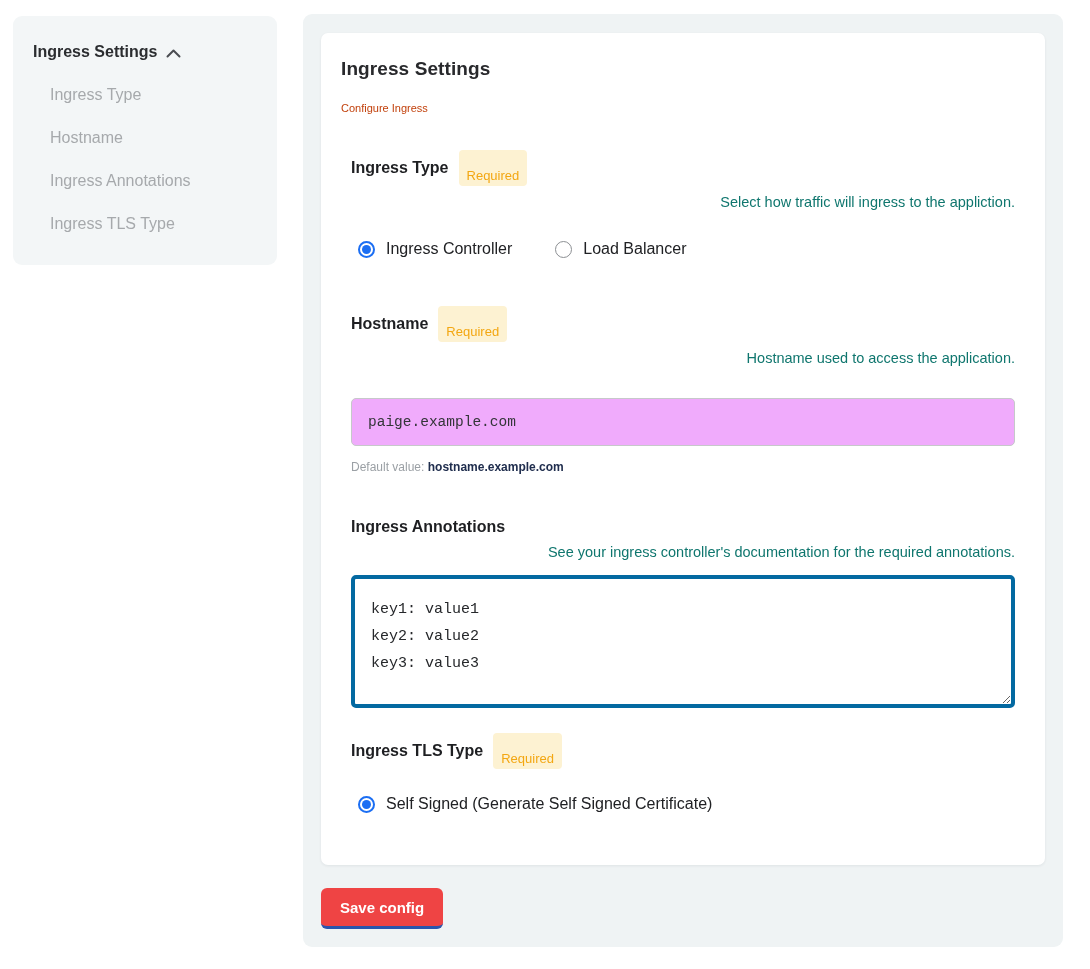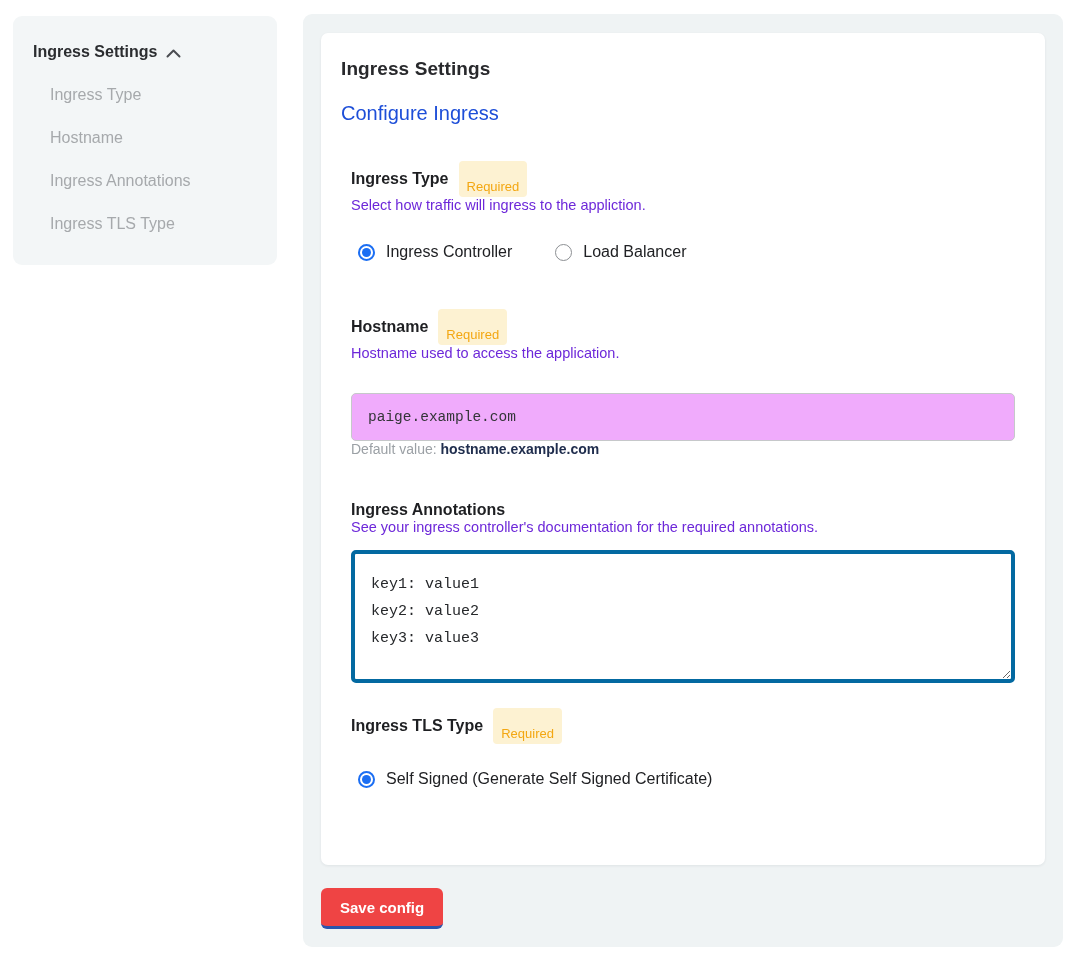--- a/index.html
+++ b/index.html
@@ -59,43 +59,44 @@
     padding: 25px 20px 20px 20px;
   }
   .card-title {
     font-size: 19px;
     font-weight: 700;
     color: #28292c;
     letter-spacing: 0.1px;
   }
   .card-subtitle {
     margin-top: 22px;
-    font-size: 20px;
-    color: #1d4ed8;
+    font-size: 11px;
+    color: #c2410c;
   }
 
   .section { margin-left: 10px; margin-right: 10px; }
   .label-row { display: flex; align-items: center; gap: 10px; }
   .section-label {
     font-size: 16px;
     font-weight: 600;
     color: #1e1f22;
   }
   .required-badge {
     background: #fdf2d2;
     color: #f3a712;
     font-size: 13px;
     padding: 19px 8px 4px 8px;
     border-radius: 4px;
     line-height: 1;
   }
   .section-desc {
-    margin-top: 0;
+    margin-top: 8px;
     font-size: 14.5px;
-    color: #6d28d9;
+    color: #0f766e;
+    text-align: right;
   }
 
   
   .radio-row { display: flex; align-items: center; gap: 36px; }
   .radio-option { display: flex; align-items: center; gap: 11px; cursor: pointer; padding-left: 7px; }
   .radio {
     width: 17px; height: 17px;
     border-radius: 50%;
     border: 1.5px solid #8c8f93;
     background: #ffffff;
@@ -119,21 +120,21 @@
     height: 48px;
     border: 1px solid #c6c8ca;
     border-radius: 5px;
     padding: 0 16px;
     font-size: 14.5px;
     color: #333538;
     font-family: Liberation Mono, monospace;
     background: #f0abfc;
     outline: none;
   }
-  .default-line { font-size: 14px; color: #9ba0a5; }
+  .default-line { margin-top: 14px; font-size: 12px; color: #9ba0a5; }
   .default-value { font-weight: 700; color: #202e4e; }
 
   
   .annotations-textarea {
     margin-top: 15px;
     width: 100%;
     height: 133px;
     border: 4px solid #0369a1;
     border-radius: 5px;
     padding: 17px 16px;

